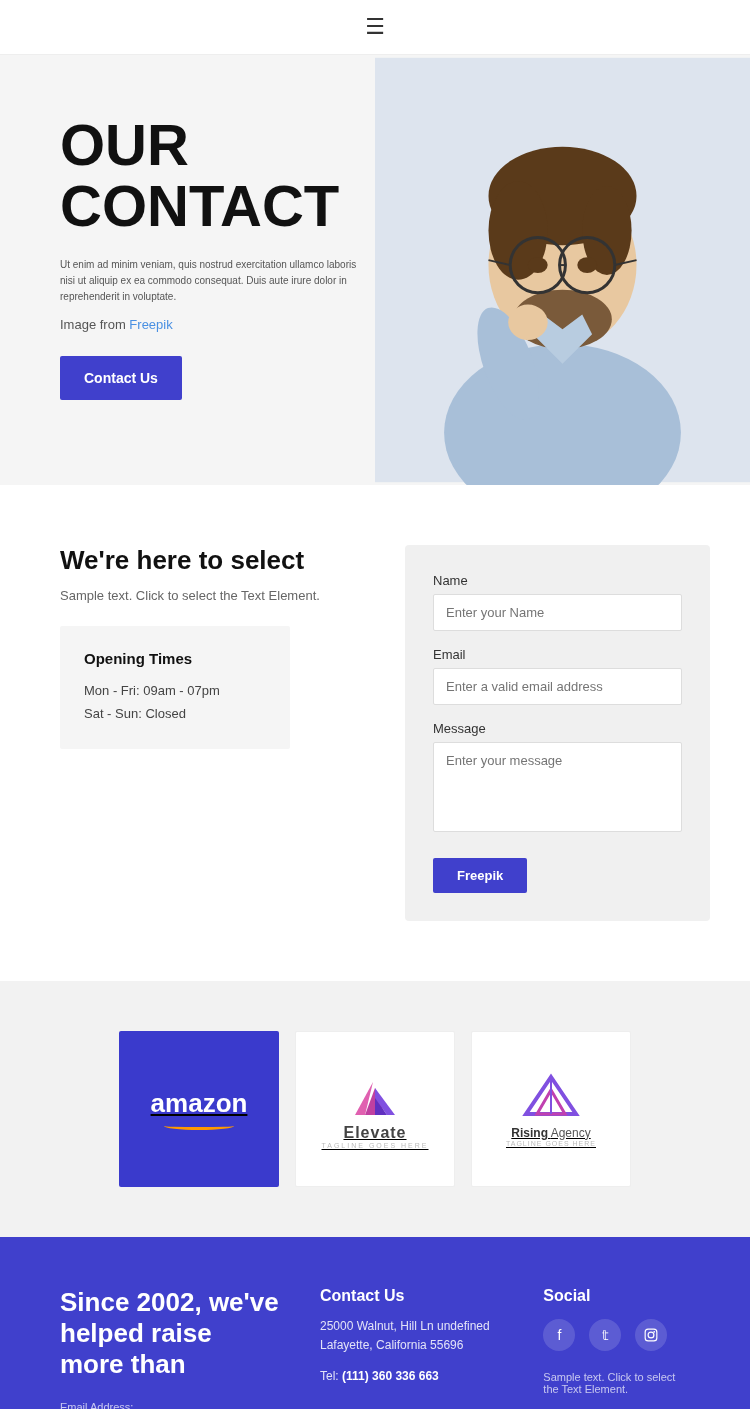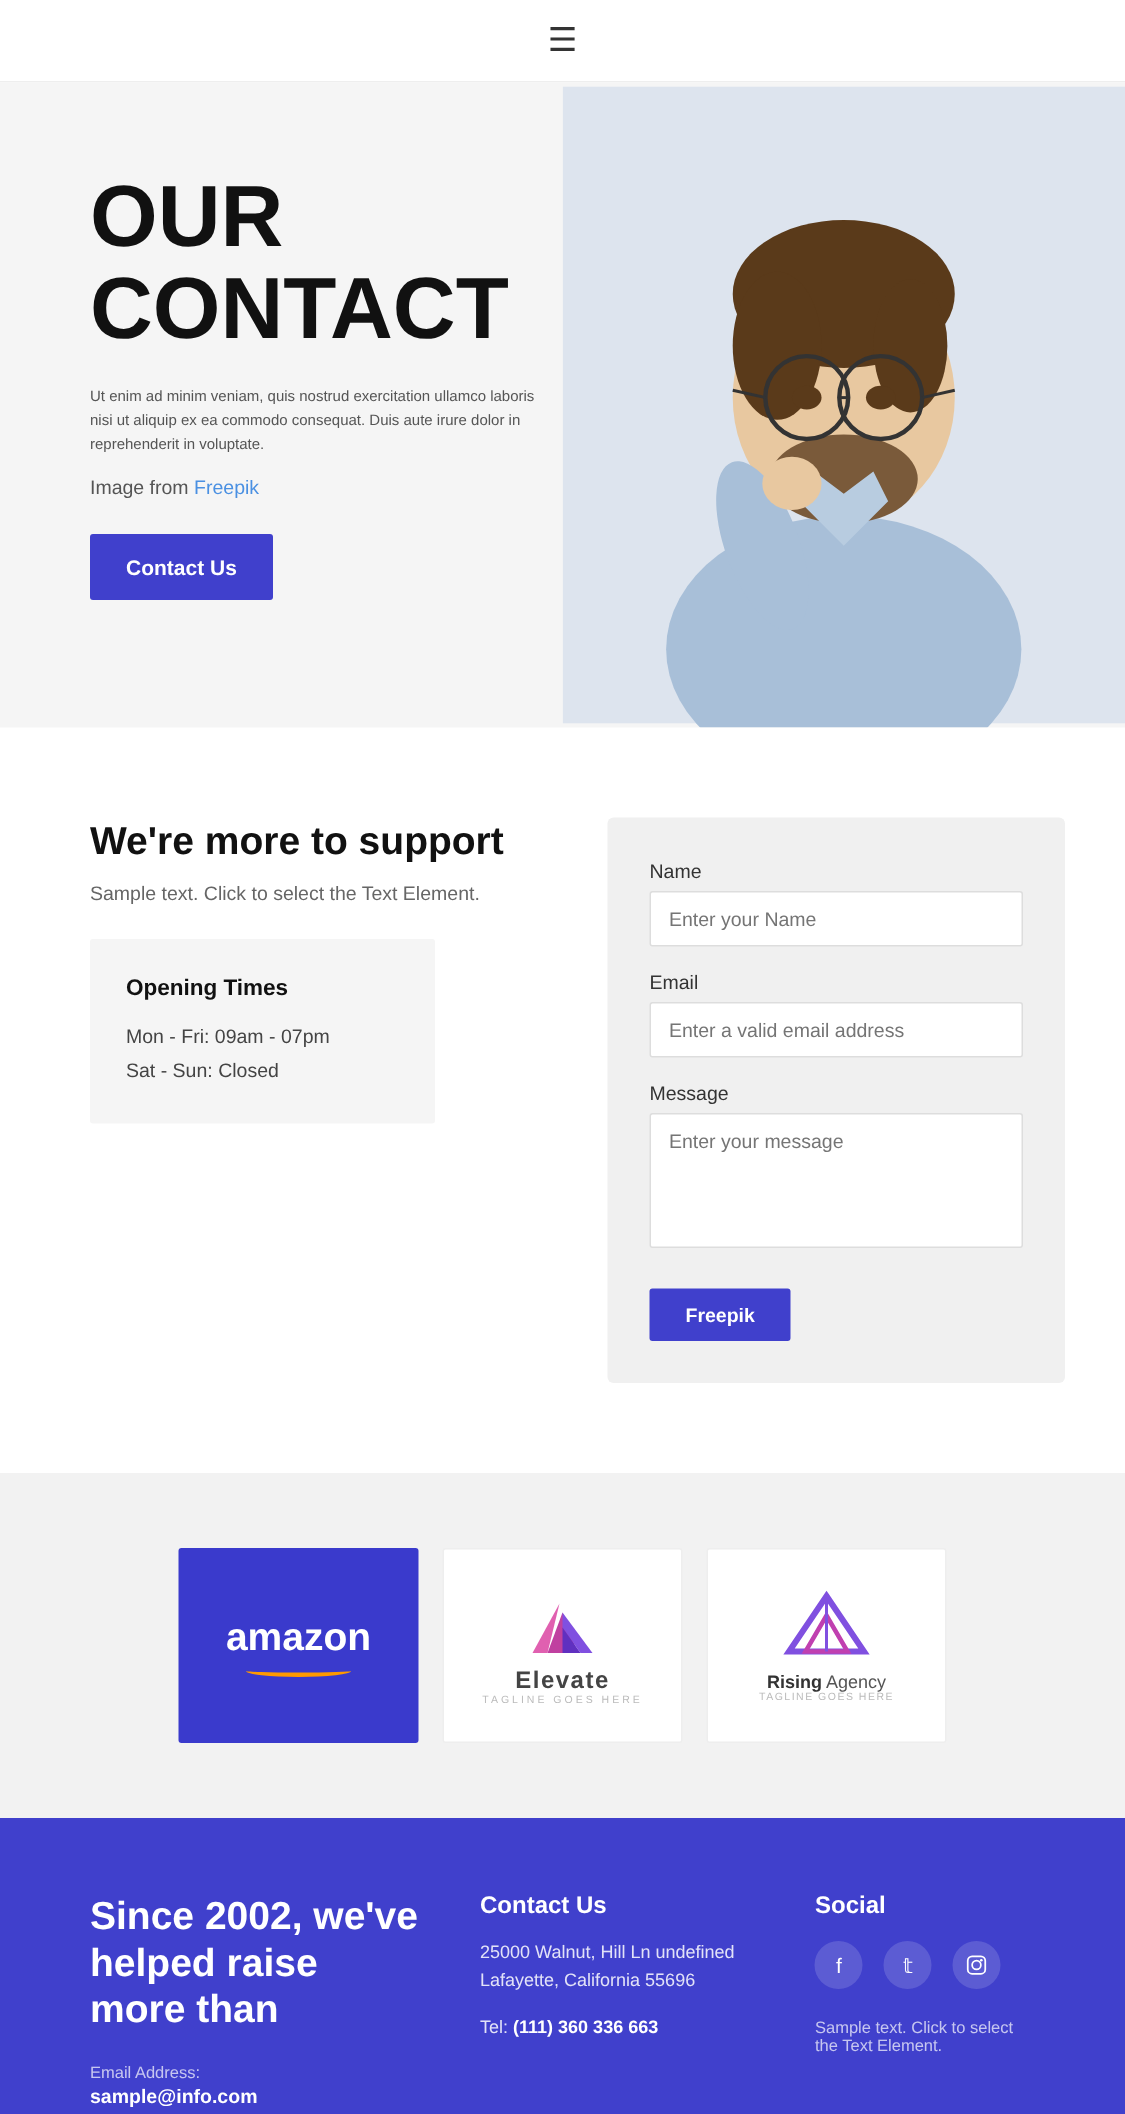--- a/index.html
+++ b/index.html
@@ -71,22 +71,22 @@
       font-size: 13px; font-weight: 600; cursor: pointer; border-radius: 2px;
       margin-top: 6px;
     }
 
     
     .logos-section {
       background: #f2f2f2; padding: 50px 40px; display: flex;
       gap: 16px; justify-content: center; align-items: center;
     }
     .logo-card {
-      width: 160px; height: 130px; border-radius: 2px; overflow: hidden;
-      display: flex; align-items: center; justify-content: center;
+      width: 160px; height: 156px; border-radius: 2px; overflow: hidden;
+      display: flex; align-items: center; justify-content: center; text-decoration: underline;
     }
     .logo-card.dark { background: #3a3acc; }
     .logo-card.white { background: #fff; border: 1px solid #eee; }
     .logo-card.dark2 { background: #3a3acc; }
     .logo-card.white2 { background: #fff; border: 1px solid #eee; }
 
     
     .footer-top {
       background: #4040cc; padding: 50px 60px;
       display: flex; gap: 40px;
@@ -165,21 +165,21 @@
 
       <ellipse cx="135" cy="310" rx="25" ry="60" fill="#a8bfd8" transform="rotate(-20,135,310)"></ellipse>
 
       <ellipse cx="155" cy="268" rx="20" ry="18" fill="#e8c8a0"></ellipse>
     </svg>
   </div>
 </section>
 
 <section class="support-section">
   <div class="support-left">
-    <h2 class="support-title">We're more to support</h2>
+    <h2 class="support-title">We're here to select</h2>
     <p class="support-desc">Sample text. Click to select the Text Element.</p>
     <div class="opening-box">
       <div class="opening-title">Opening Times</div>
       <div class="opening-time">Mon - Fri: 09am - 07pm</div>
       <div class="opening-time">Sat - Sun: Closed</div>
     </div>
   </div>
   <div class="support-right">
     <div class="contact-form-box">
       <div class="form-group">

